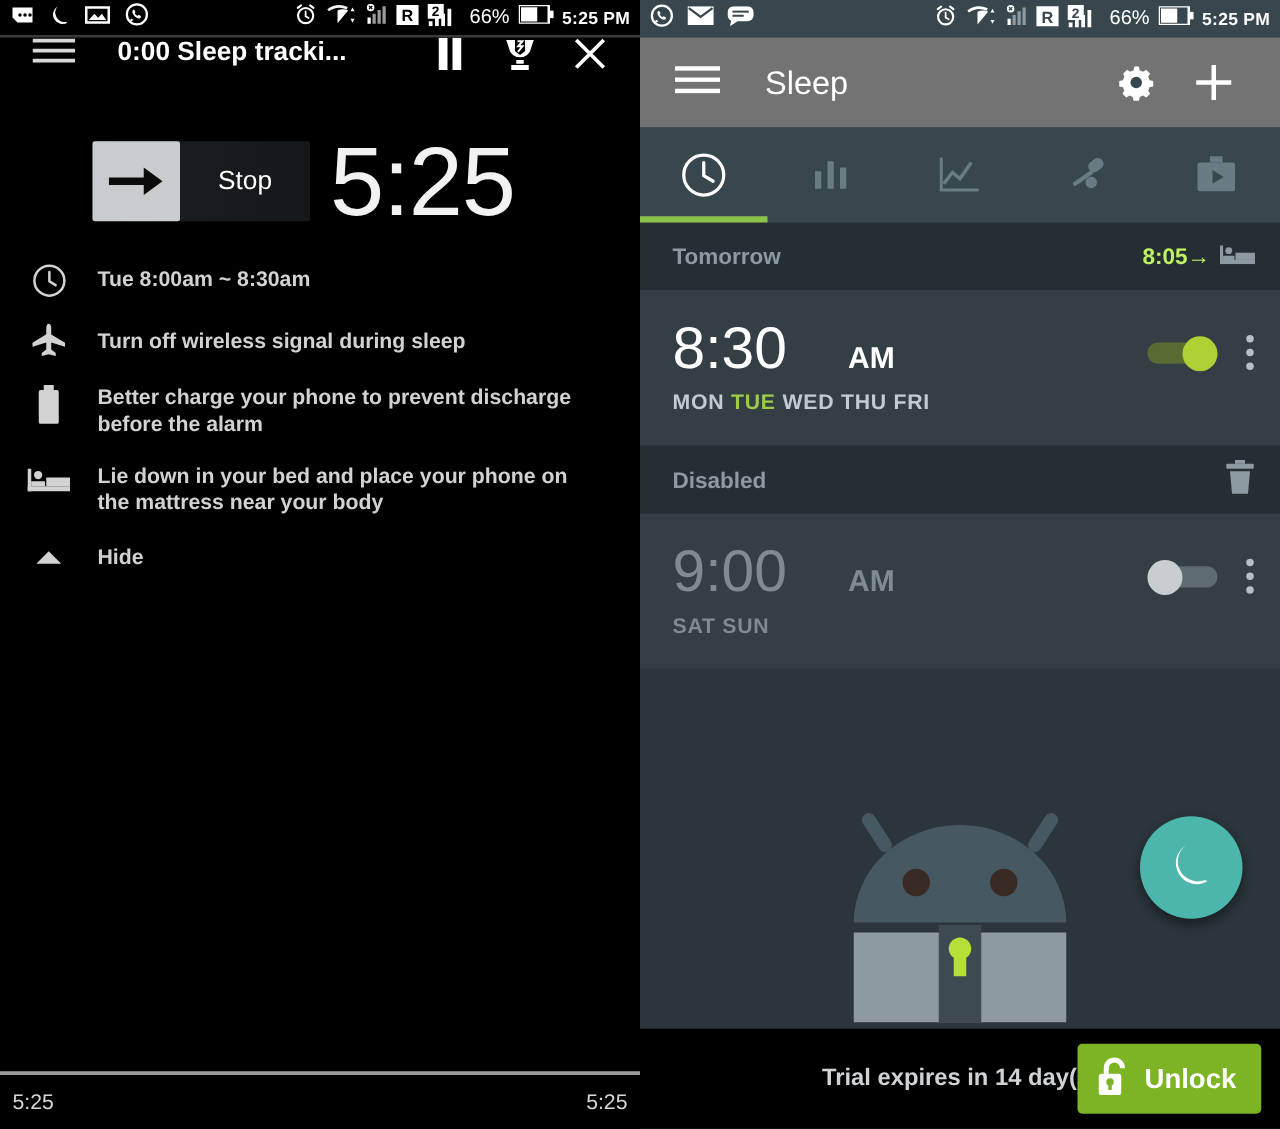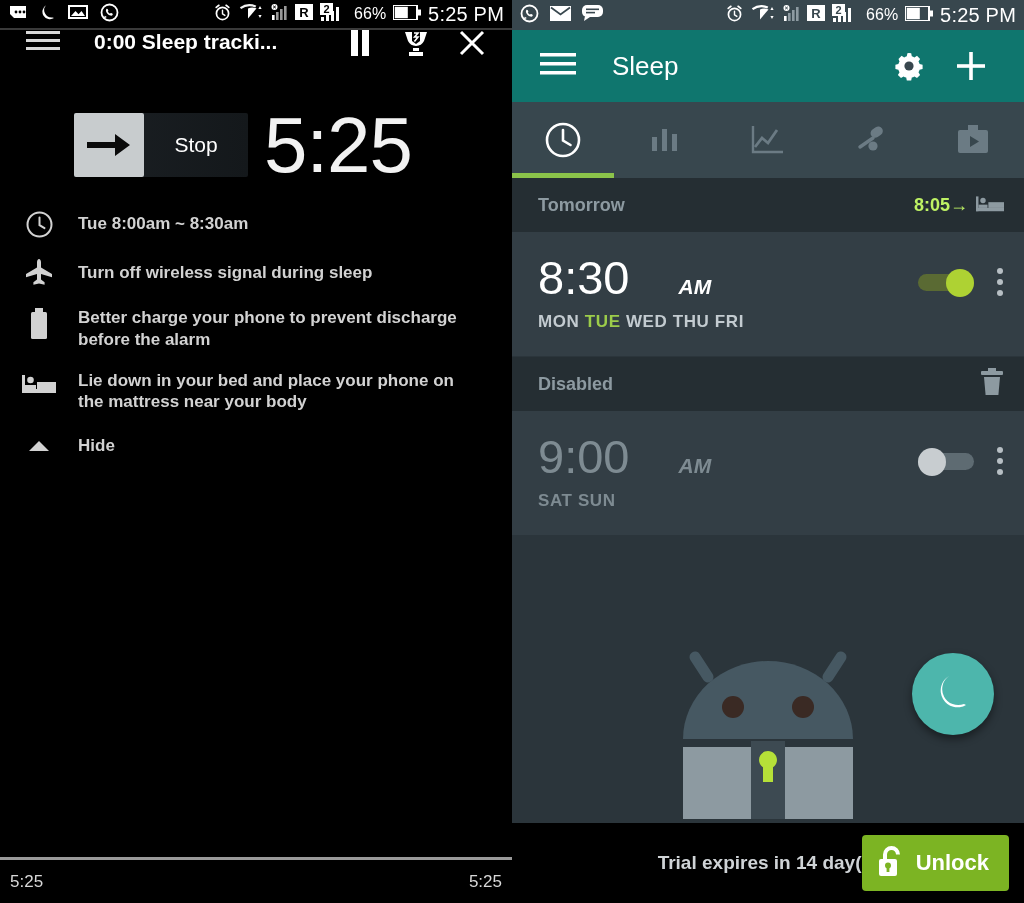--- a/index.html
+++ b/index.html
@@ -24,21 +24,21 @@
     display: flex; align-items: center;
     padding: 0 8px;
     color: #fff;
     border-bottom: 2px solid #3a3a3a;
     position: relative;
   }
   .l-statusbar .sb-left { display: flex; align-items: center; gap: 12px; }
   .l-statusbar .sb-right {
     margin-left: auto; display: flex; align-items: center; gap: 7px;
   }
-  .sb-time { font-size: 20px; font-weight: 400; letter-spacing: .2px; }
+  .sb-time { font-size: 14px; font-weight: 700; letter-spacing: .2px; }
   .sb-pct { font-size: 16px; }
 
   .l-notifhdr {
     height: 62px; display: flex; align-items: flex-start;
     padding: 0 12px 0 26px; gap: 0;
   }
   .l-notifhdr .hamb { margin-right: 34px; }
   .notif-title {
     color: #fff; font-size: 21px; font-weight: 700;
     flex: 1; white-space: nowrap; overflow: hidden;
@@ -104,21 +104,21 @@
     position: relative;
   }
   .r-statusbar {
     height: 30px; background: #38474e;
     display: flex; align-items: center; padding: 0 8px; color: #fff;
   }
   .r-statusbar .sb-left { display: flex; align-items: center; gap: 11px; }
   .r-statusbar .sb-right { margin-left: auto; display: flex; align-items: center; gap: 7px; }
 
   .r-toolbar {
-    height: 72px; background: #0f766e;
+    height: 72px; background: #737373;
     display: flex; align-items: center; padding: 0 22px 0 28px;
   }
   .r-toolbar .hamb { margin-right: 36px; }
   .app-title {
     color: #fff; font-size: 26px; font-weight: 400; flex: 1;
   }
   .tb-icon { width: 62px; display: flex; justify-content: center; align-items: center; }
 
   .r-tabs {
     height: 76px; background: #38474e;
@@ -149,21 +149,21 @@
     display: flex; align-items: flex-start;
     border-bottom: 1px solid #2b353b;
   }
   .alarm-card.disabled { background: #333e45; }
   .alarm-main { flex: 1; }
   .alarm-time {
     font-size: 47px; font-weight: 300; color: #ffffff; line-height: 1;
     display: flex; align-items: baseline; gap: 42px;
   }
   .alarm-time .ampm {
-    font-size: 21px; font-weight: 700; margin-left: 7px; color: #ffffff; font-style: italic;
+    font-size: 24px; font-weight: 700; margin-left: 7px; color: #ffffff;
   }
   .alarm-days {
     margin-top: 11px; font-size: 17px; font-weight: 700;
     color: #c3cbd0; letter-spacing: .6px;
   }
   .alarm-days .hl { color: #9ccc4a; }
   .disabled .alarm-time, .disabled .alarm-time .ampm { color: #7e8b92; }
   .disabled .alarm-days { color: #7e8b92; }
 
   .alarm-ctrls { display: flex; align-items: center; gap: 22px; padding-top: 14px; }

